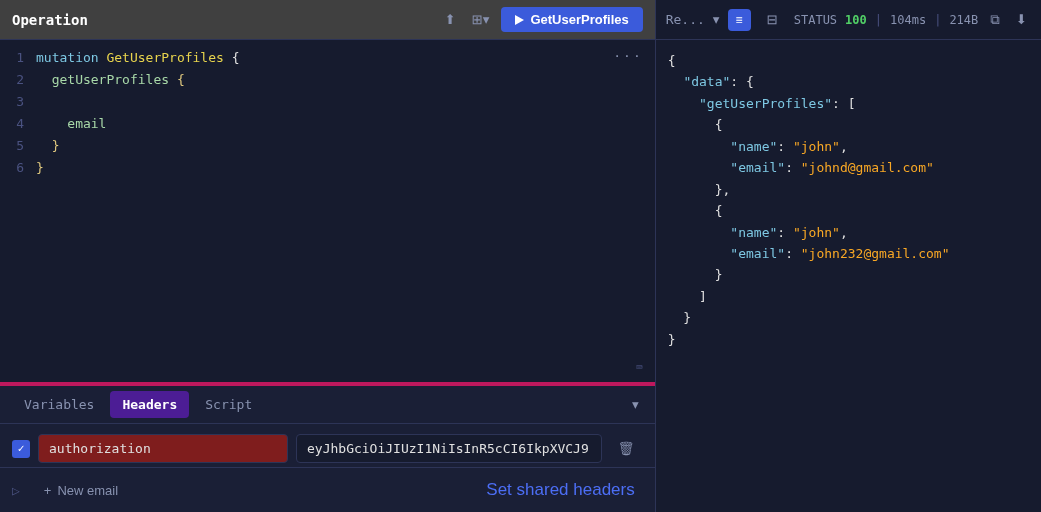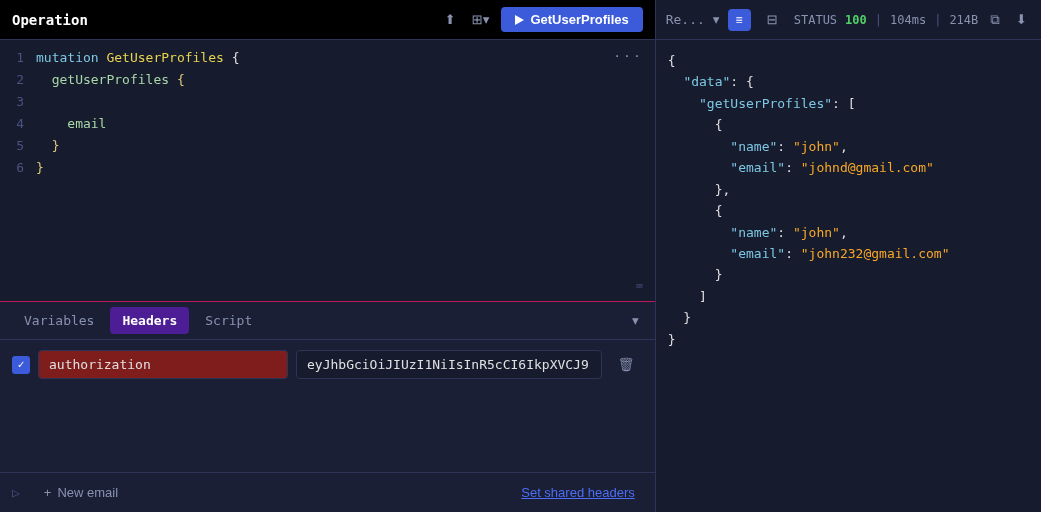--- a/index.html
+++ b/index.html
@@ -27,21 +27,21 @@
       display: flex;
       flex-direction: column;
       border-right: 1px solid #2d3457;
     }
 
     .operation-header {
       display: flex;
       align-items: center;
       justify-content: space-between;
       padding: 6px 12px;
-      background: #000000;
+      background: #404040;
       border-bottom: 1px solid #2d3457;
       height: 40px;
     }
 
     .operation-title {
       font-weight: bold;
       font-size: 14px;
       color: #ffffff;
     }
 
@@ -132,25 +132,25 @@
       position: absolute;
       top: 8px;
       right: 12px;
       color: #8892b0;
       cursor: pointer;
       letter-spacing: 2px;
     }
 
     
     .bottom-panel {
-      border-top: 1px solid #be185d;
+      border-top: 4px solid #be185d;
       background: #1a1f36;
       display: flex;
       flex-direction: column;
-      height: 211px;
+      height: 130px;
     }
 
     .tab-bar {
       display: flex;
       align-items: center;
       padding: 0 12px;
       border-bottom: 1px solid #2d3457;
       height: 38px;
       gap: 4px;
     }
@@ -268,23 +268,22 @@
       color: #4a5280;
     }
 
     .spacer { flex: 1; }
 
     .shared-headers-btn {
       background: none;
       border: none;
       color: #4c6ef5;
       cursor: pointer;
-      font-size: 13px;
+      font-size: 17px;
       padding: 4px 8px;
-      text-decoration: underline;
     }
 
     
     .right-panel {
       flex: 1;
       display: flex;
       flex-direction: column;
       background: #161b2e;
     }
 

